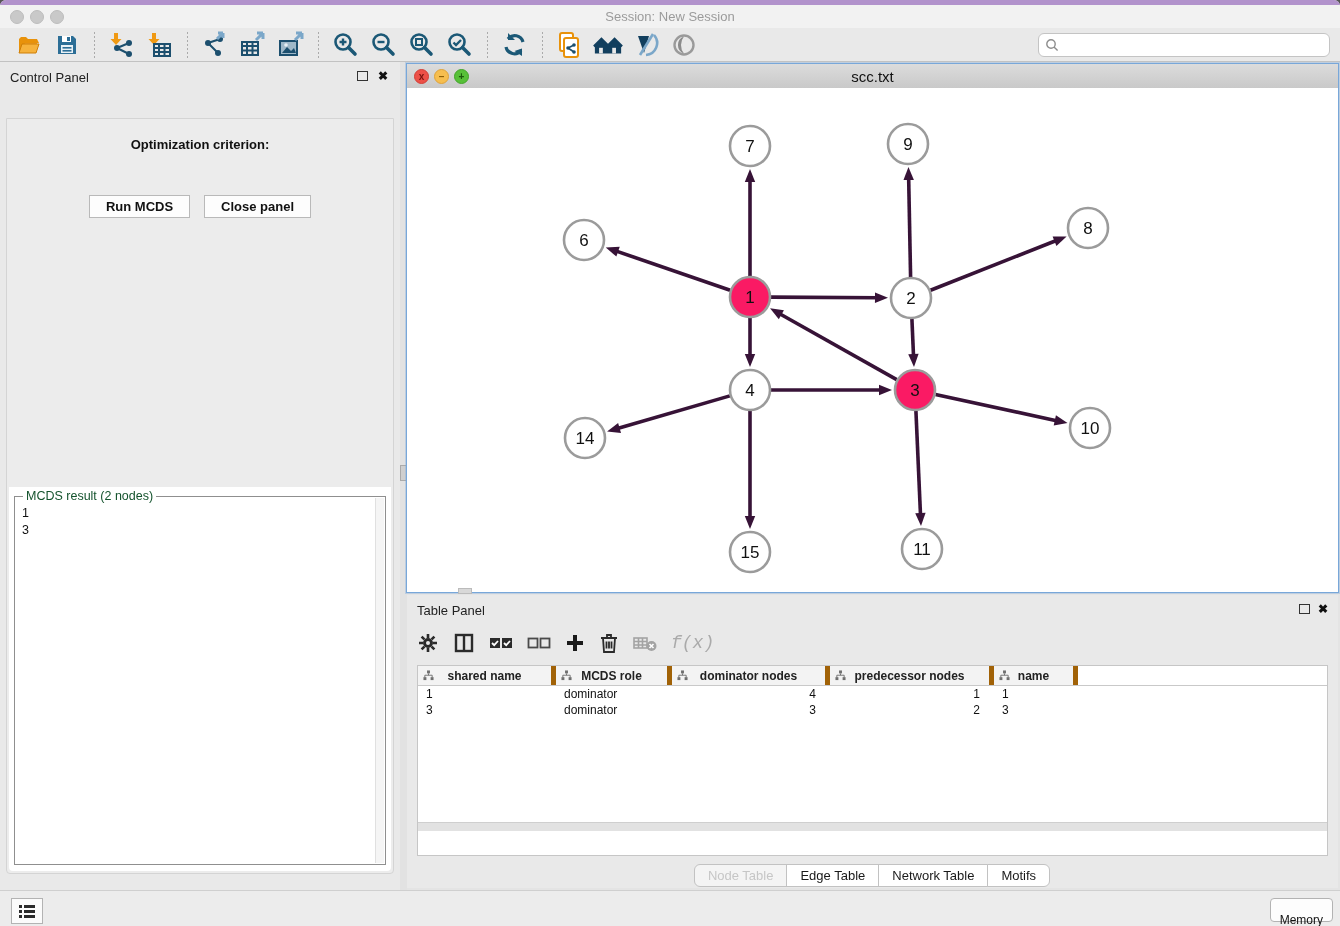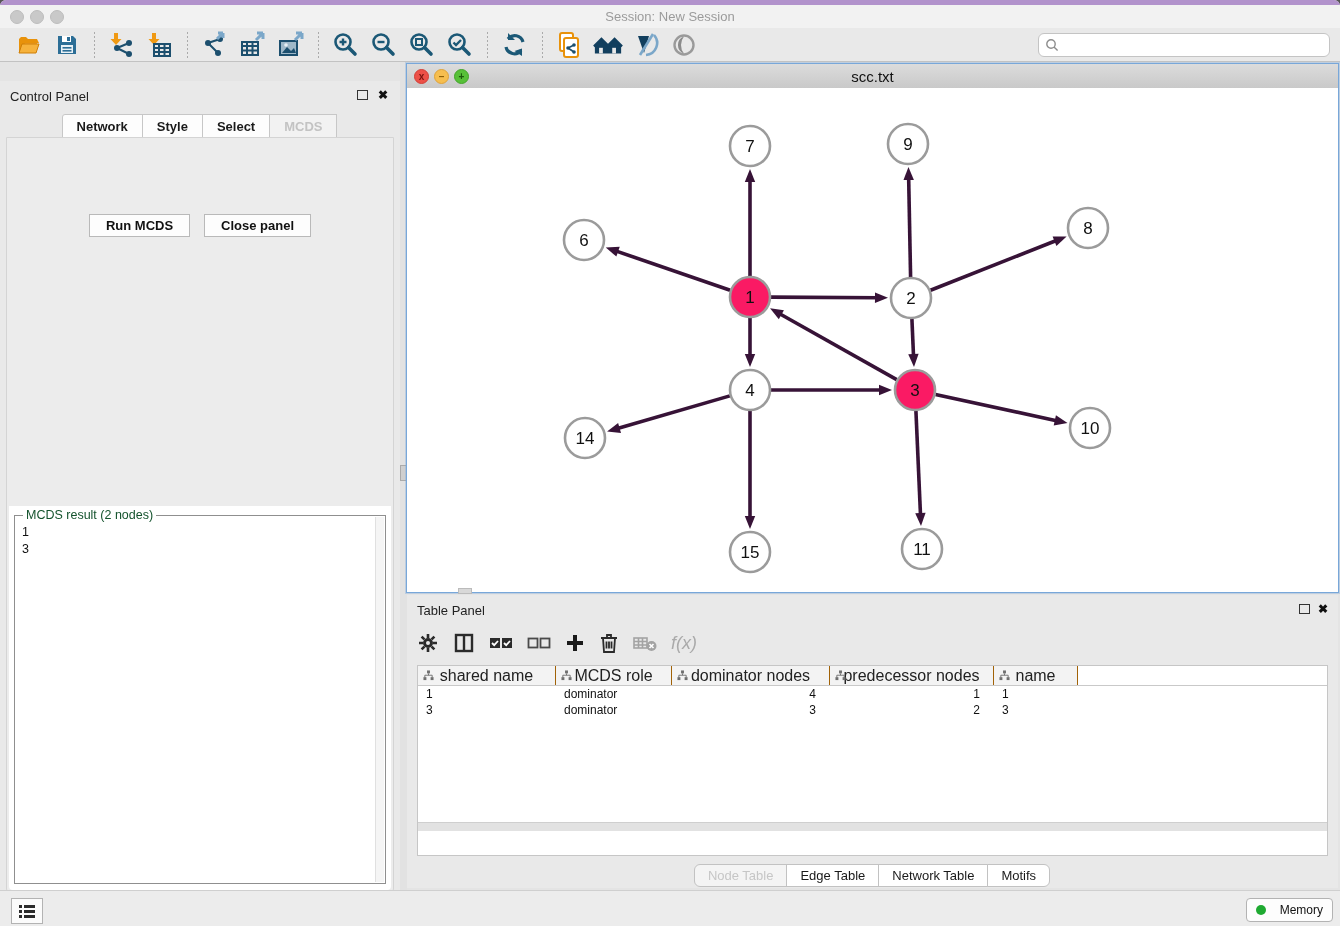--- a/index.html
+++ b/index.html
@@ -17,21 +17,21 @@
            display:flex;align-items:center;padding-left:10px;box-sizing:border-box;}
   .tb-btn{width:30px;height:28px;display:flex;align-items:center;justify-content:center;margin:0 4px;flex:0 0 auto;}
   .tb-sep{width:1px;height:26px;margin:0 8px;flex:0 0 auto;
           background-image:linear-gradient(#aaa 40%,transparent 40%);background-size:1px 4px;}
   .search-wrap{position:absolute;right:10px;top:33px;width:292px;height:24px;}
   .search-wrap input{width:100%;height:100%;box-sizing:border-box;border:1px solid #c4c4c4;border-radius:6px;
           padding-left:26px;font-size:12px;background:#fff;outline:none;}
   .search-ic{position:absolute;left:7px;top:5px;}
   
   .main{position:absolute;left:0;top:62px;width:1340px;height:828px;background:#e4e4e4;}
-  .control-panel{position:absolute;left:0;top:0;width:400px;height:828px;background:#e9e9e9;margin-top:19px;}
+  .control-panel{position:absolute;left:0;top:0;width:400px;height:828px;background:#e9e9e9;}
   .panel-head{position:absolute;left:0;top:0;width:100%;height:28px;}
   .panel-title{position:absolute;left:10px;top:8px;font-size:13px;color:#222;}
   .float-ic{position:absolute;width:9px;height:8px;border:1.5px solid #333;top:9px;}
   .close-ic{position:absolute;top:7px;font-size:12px;font-weight:bold;color:#111;cursor:default;}
   .cp-float{right:32px}.cp-close{right:12px}
   .cp-tabs{position:absolute;left:0;top:33px;width:100%;display:flex;justify-content:center;}
   .tab{border:1px solid #c7c7c7;background:#fdfdfd;font-size:13px;font-weight:bold;color:#1a1a1a;
        padding:4px 14px;margin-left:-1px;}
   .tab.first{border-radius:3px 0 0 0;}
   .tab.sel-disabled{color:#c3c3c3;background:#f2f2f2;border-bottom-color:#f2f2f2;}
@@ -68,42 +68,42 @@
   .nt-min{left:27px;background:#f6be4f;border:1px solid #dfa33a;color:#8a5d07;}
   .nt-zoom{left:47px;background:#57c038;border:1px solid #43a52a;color:#1c5b0c;}
   .net-title{position:absolute;top:4px;width:100%;text-align:center;font-size:15px;color:#111;}
   .net-canvas{position:absolute;left:0;top:24px;width:931px;height:504px;background:#fff;}
   .net-canvas svg text{font-family:"Liberation Sans",sans-serif;}
   
   .table-panel{position:absolute;left:407px;top:533px;width:931px;height:293px;background:#e9e9e9;}
   .tp-float{right:28px}.tp-close{right:10px}
   .tp-toolbar{position:absolute;left:10px;top:30px;height:36px;display:flex;align-items:center;gap:14px;}
   .tp-ic{display:flex;align-items:center;justify-content:center;height:26px;}
-  .fx-label{font-family:Liberation Sans, sans-serif;font-style:italic;font-size:18px;color:#aaa;}
+  .fx-label{font-family:Liberation Mono, monospace;font-style:italic;font-size:18px;color:#aaa;}
   .tbl{position:absolute;left:10px;top:70px;right:10px;bottom:32px;background:#fff;border:1px solid #c6c6c6;overflow:hidden;}
   .thead{display:flex;height:19px;border-bottom:1px solid #c9c9c9;}
-  .th{position:relative;background:#f3f3f3;border-right:1px solid #a16207;font-size:16px;color:#222;
-      display:flex;align-items:center;justify-content:center;box-sizing:border-box;flex:0 0 auto;}
+  .th{position:relative;background:#f3f3f3;border-right:5px solid #a16207;font-size:12px;color:#222;
+      display:flex;align-items:center;justify-content:center;box-sizing:border-box;flex:0 0 auto;font-weight:bold;}
   .th .sort-ic{position:absolute;left:5px;top:4px;}
   .tr{display:flex;height:16px;}
   .td{font-size:12px;color:#111;box-sizing:border-box;padding:1px 14px 0 8px;flex:0 0 auto;white-space:nowrap;}
   .td.right{text-align:right;}
   .tbl-bottom-strip{position:absolute;left:0;right:0;bottom:24px;height:8px;background:#e2e2e2;border-top:1px solid #cfcfcf;}
   .tp-tabs{position:absolute;left:0;bottom:1px;width:100%;display:flex;justify-content:center;}
   .tp-tab{border:1px solid #c2c2c2;background:#fff;font-size:13px;font-weight:normal;color:#1a1a1a;
           padding:3px 13px;margin-left:-1px;}
   .tp-tab.first{border-radius:6px 0 0 6px;}
   .tp-tab.last{border-radius:0 6px 6px 0;}
   .tp-tab.sel-disabled{color:#c6c6c6;background:#f4f4f4;}
   
   .statusbar{position:absolute;left:0;top:890px;width:100%;height:36px;background:#ececec;border-top:1px solid #cfcfcf;}
   .list-btn{position:absolute;left:11px;top:7px;width:30px;height:24px;background:#fbfbfb;border:1px solid #b3b3b3;
             display:flex;align-items:center;justify-content:center;}
   .memory-btn{position:absolute;right:7px;top:7px;height:22px;background:#fdfdfd;border:1px solid #b3b3b3;border-radius:4px;
-            display:flex;align-items:center;gap:14px;padding:0 9px;font-size:12px;color:#111;}
+            display:flex;align-items:center;gap:14px;padding:0 9px;font-size:12px;color:#111;flex-direction:column;}
   .mem-dot{width:10px;height:10px;border-radius:50%;background:#1faa32;}
 </style>
 </head>
 <body>
 
 <div class="app">
 
   <div class="top-strip"></div>
 
   <div class="titlebar">
@@ -259,27 +259,22 @@
   </div>
 
   <div class="main">
 
     <div class="control-panel">
       <div class="panel-head">
         <span class="panel-title">Control Panel</span>
         <span class="float-ic cp-float"></span>
         <span class="close-ic cp-close">✖</span>
       </div>
-      <div class="cp-tabs">
-        <span class="tab first">Network</span>
-        <span class="tab">Style</span>
-        <span class="tab">Select</span>
-        <span class="tab sel-disabled">MCDS</span>
-      </div>
       <div class="cp-content">
+        <div class="opt-label">Optimization criterion:</div>
         <div class="btn-row">
           <button class="push-btn">Run MCDS</button>
           <button class="push-btn">Close panel</button>
         </div>
         <div class="result-wrap">
           <div class="result-box">
             <span class="result-legend">MCDS result (2 nodes)</span>
             <div class="result-lines">
               <div class="result-line">1</div>
               <div class="result-line">3</div>

